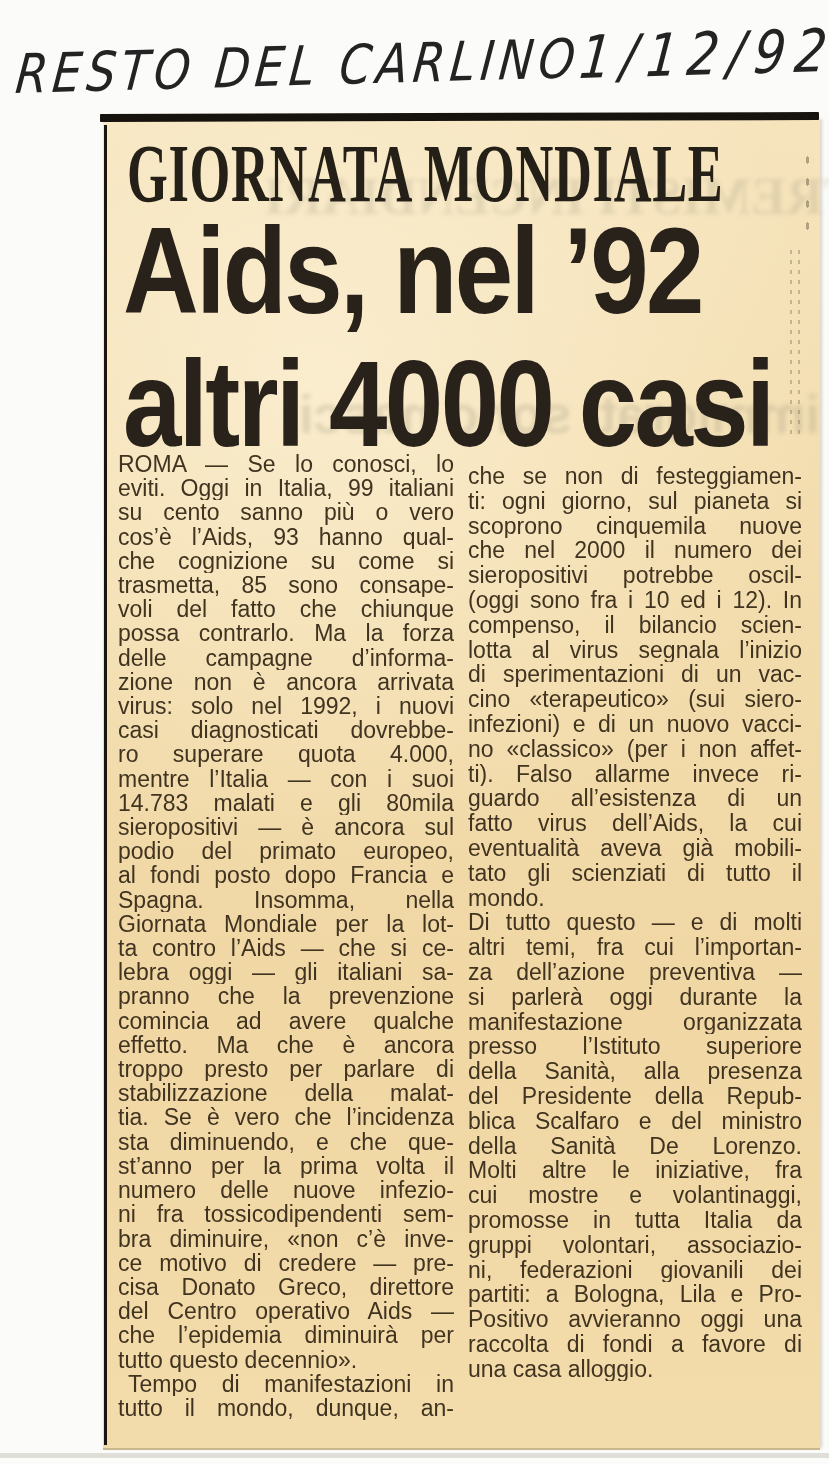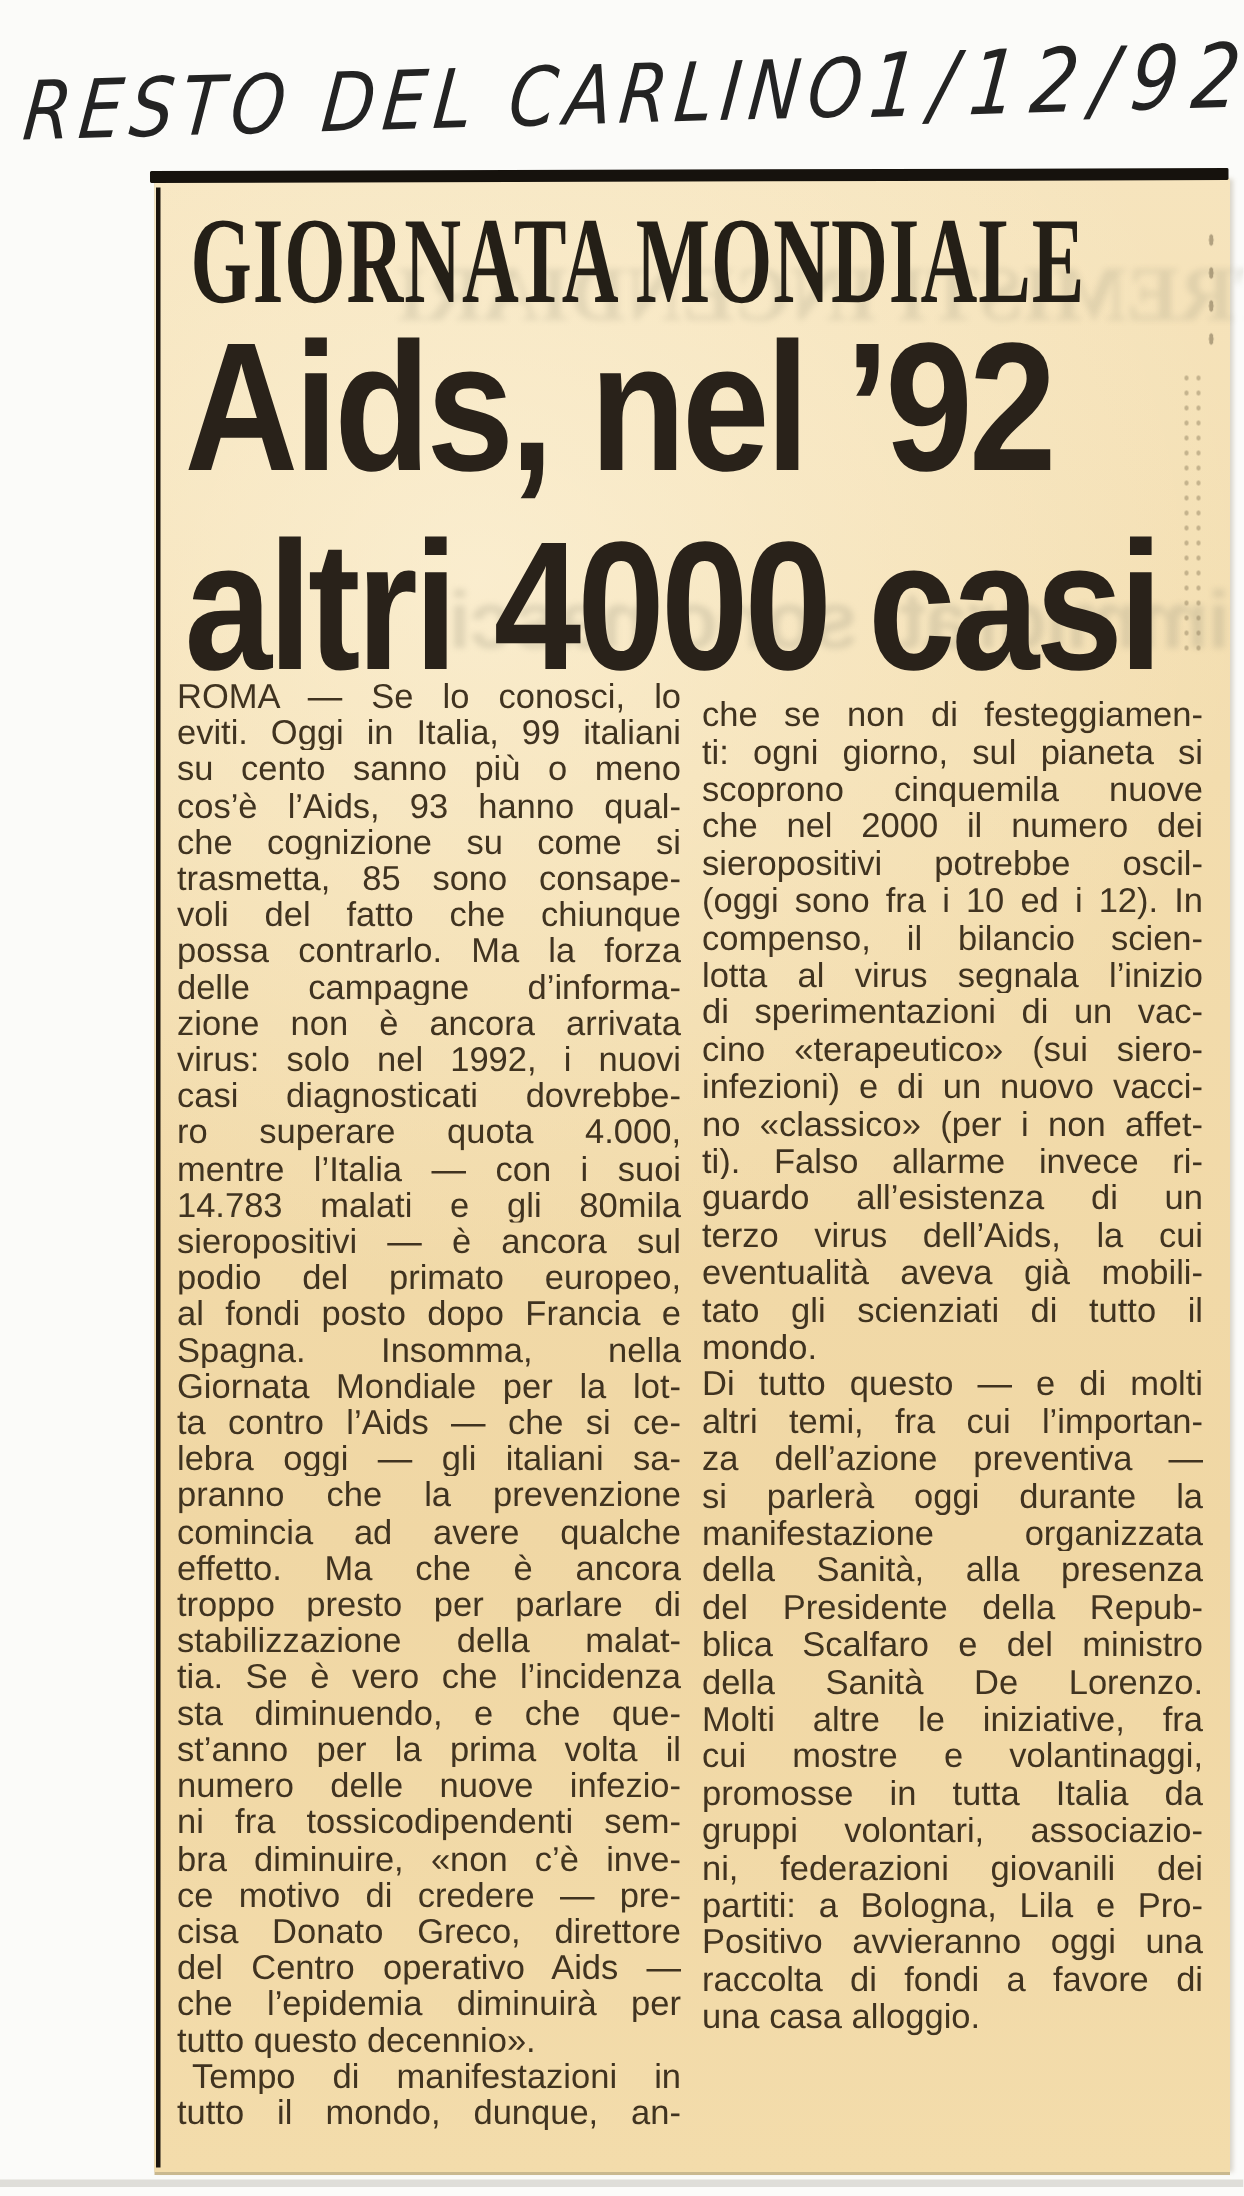--- a/index.html
+++ b/index.html
@@ -122,21 +122,21 @@
   <div class="headline">
     <div>Aids, nel ’92</div>
     <div>altri 4000 casi</div>
   </div>
 
   <div class="body-columns">
     <div class="col col-left">
         <div class="para">
           <div class="line">ROMA — Se lo conosci, lo</div>
           <div class="line">eviti. Oggi in Italia, 99 italiani</div>
-          <div class="line">su cento sanno più o meno</div>
+          <div class="line">su cento sanno più o vero</div>
           <div class="line">cos’è l’Aids, 93 hanno qual-</div>
           <div class="line">che cognizione su come si</div>
           <div class="line">trasmetta, 85 sono consape-</div>
           <div class="line">voli del fatto che chiunque</div>
           <div class="line">possa contrarlo. Ma la forza</div>
           <div class="line">delle campagne d’informa-</div>
           <div class="line">zione non è ancora arrivata</div>
           <div class="line">virus: solo nel 1992, i nuovi</div>
           <div class="line">casi diagnosticati dovrebbe-</div>
           <div class="line">ro superare quota 4.000,</div>
@@ -180,31 +180,32 @@
           <div class="line">sieropositivi potrebbe oscil-</div>
           <div class="line">(oggi sono fra i 10 ed i 12). In</div>
           <div class="line">compenso, il bilancio scien-</div>
           <div class="line">lotta al virus segnala l’inizio</div>
           <div class="line">di sperimentazioni di un vac-</div>
           <div class="line">cino «terapeutico» (sui siero-</div>
           <div class="line">infezioni) e di un nuovo vacci-</div>
           <div class="line">no «classico» (per i non affet-</div>
           <div class="line">ti). Falso allarme invece ri-</div>
           <div class="line">guardo all’esistenza di un</div>
-          <div class="line">terzo virus dell’Aids, la cui</div>
+          <div class="line">fatto virus dell’Aids, la cui</div>
           <div class="line">eventualità aveva già mobili-</div>
           <div class="line">tato gli scienziati di tutto il</div>
           <div class="line line-noj">mondo.</div>
         </div>
         <div class="para">
           <div class="line">Di tutto questo — e di molti</div>
           <div class="line">altri temi, fra cui l’importan-</div>
           <div class="line">za dell’azione preventiva —</div>
           <div class="line">si parlerà oggi durante la</div>
           <div class="line">manifestazione organizzata</div>
+          <div class="line">presso l’Istituto superiore</div>
           <div class="line">della Sanità, alla presenza</div>
           <div class="line">del Presidente della Repub-</div>
           <div class="line">blica Scalfaro e del ministro</div>
           <div class="line">della Sanità De Lorenzo.</div>
           <div class="line">Molti altre le iniziative, fra</div>
           <div class="line">cui mostre e volantinaggi,</div>
           <div class="line">promosse in tutta Italia da</div>
           <div class="line">gruppi volontari, associazio-</div>
           <div class="line">ni, federazioni giovanili dei</div>
           <div class="line">partiti: a Bologna, Lila e Pro-</div>

